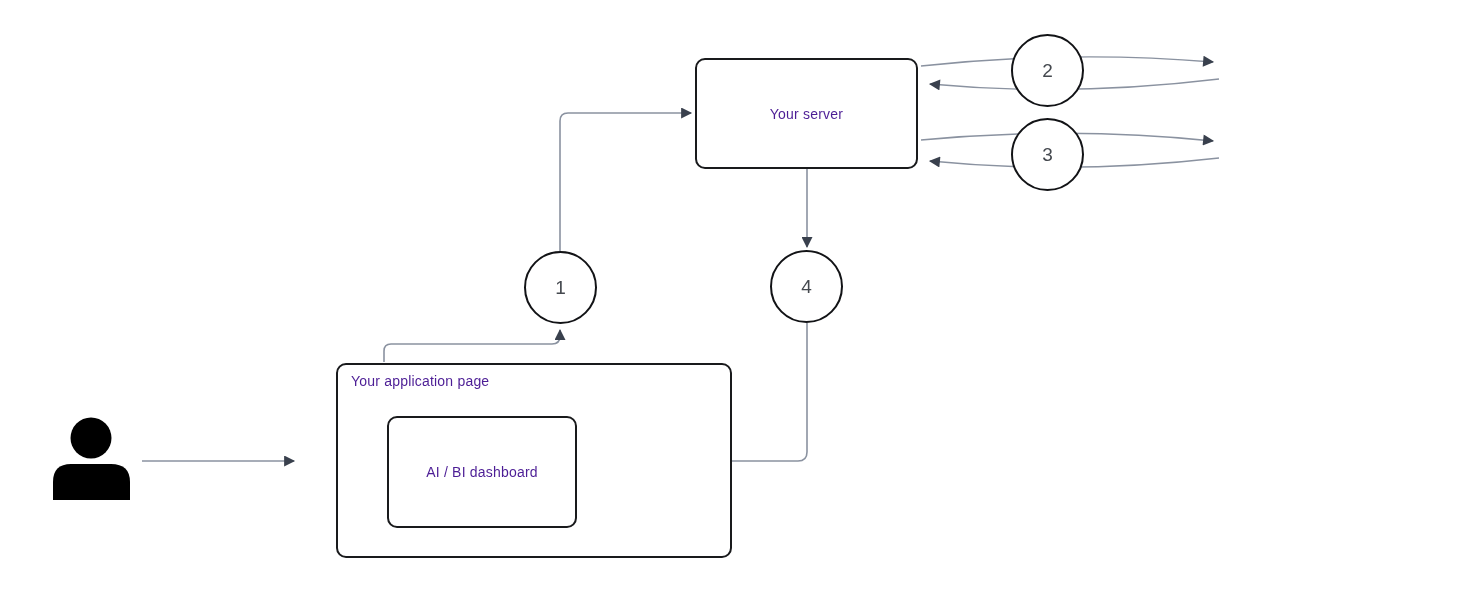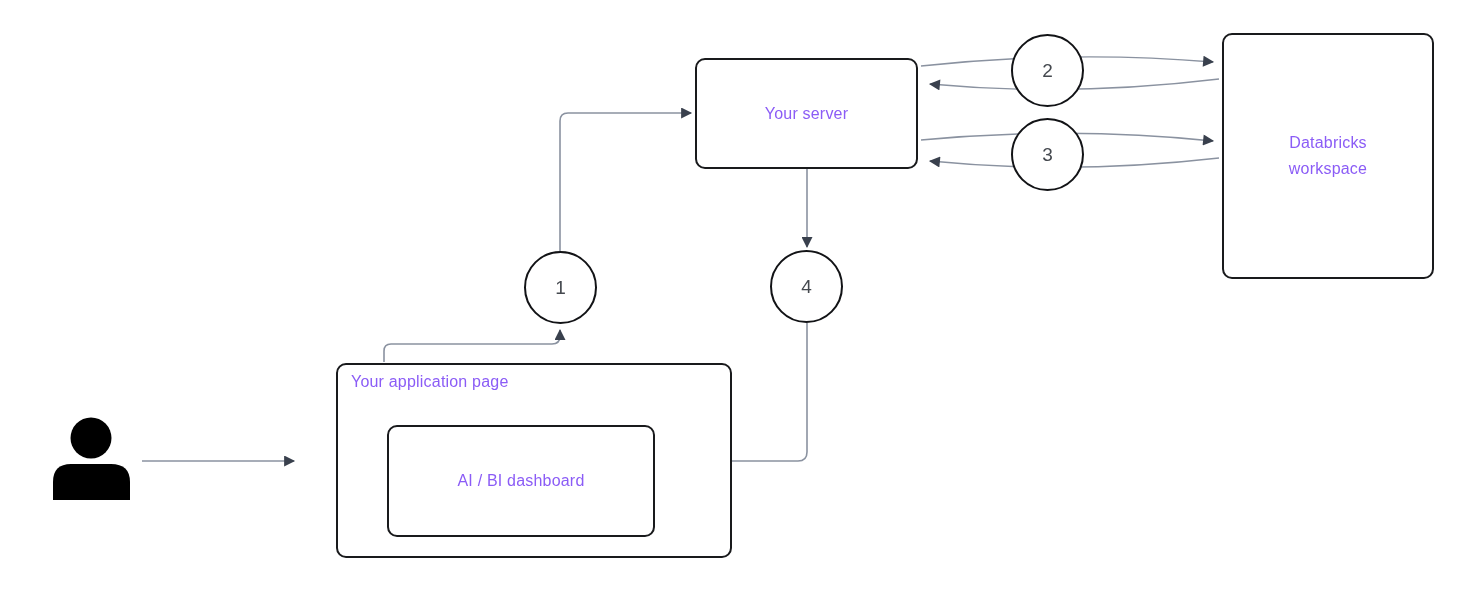--- a/index.html
+++ b/index.html
@@ -13,22 +13,22 @@
   .overlay{position:absolute;left:0;top:0;z-index:1;}
   .node{
     position:absolute;
     background:#ffffff;
     border:2px solid #191a1c;
     border-radius:10px;
     box-sizing:border-box;
     z-index:2;
   }
   .node-label{
-    color:#8b5cf6;
-    font-size:16px;
+    color:#4c1d95;
+    font-size:14px;
     letter-spacing:.2px;
     white-space:nowrap;
   }
   .center-label{
     display:flex;align-items:center;justify-content:center;
     text-align:center;
   }
   .app-box-label{
     position:absolute;left:13px;top:8px;
   }
@@ -45,21 +45,21 @@
     display:flex;align-items:center;justify-content:center;
     color:#45494f;
     font-size:19px;
     z-index:3;
   }
   .c1{left:524px;top:251px;}
   .c2{left:1011px;top:34px;}
   .c3{left:1011px;top:118px;}
   .c4{left:770px;top:250px;}
   .app-box{left:300px;top:363px;width:396px;height:195px;margin-left:36px;}
-  .dash-box{left:387px;top:425px;width:268px;height:112px;}
+  .dash-box{left:387px;top:416px;width:190px;height:112px;}
   .server-box{left:695px;top:58px;width:223px;height:111px;}
   .workspace-box{left:1222px;top:33px;width:212px;height:246px;}
 </style>
 </head>
 <body>
 
 <div class="canvas">
 
   <svg class="overlay" width="1469" height="596" viewBox="0 0 1469 596">
     <defs>
@@ -95,23 +95,20 @@
   </div>
 
   <div class="node dash-box center-label">
     <div class="node-label">AI / BI dashboard</div>
   </div>
 
   <div class="node server-box center-label">
     <div class="node-label">Your server</div>
   </div>
 
-  <div class="node workspace-box center-label">
-    <div class="node-label workspace-label">Databricks workspace</div>
-  </div>
 
   <div class="step-circle c1">
     <span>1</span>
   </div>
   <div class="step-circle c2">
     <span>2</span>
   </div>
   <div class="step-circle c3">
     <span>3</span>
   </div>

